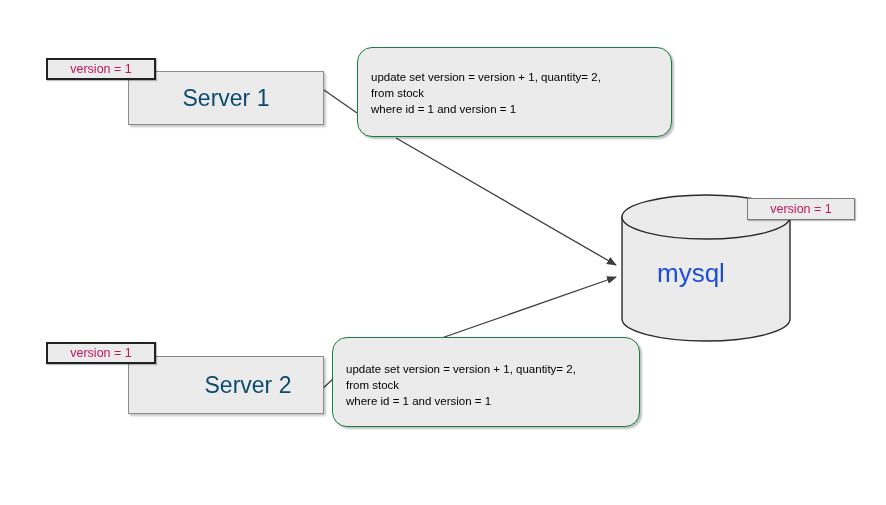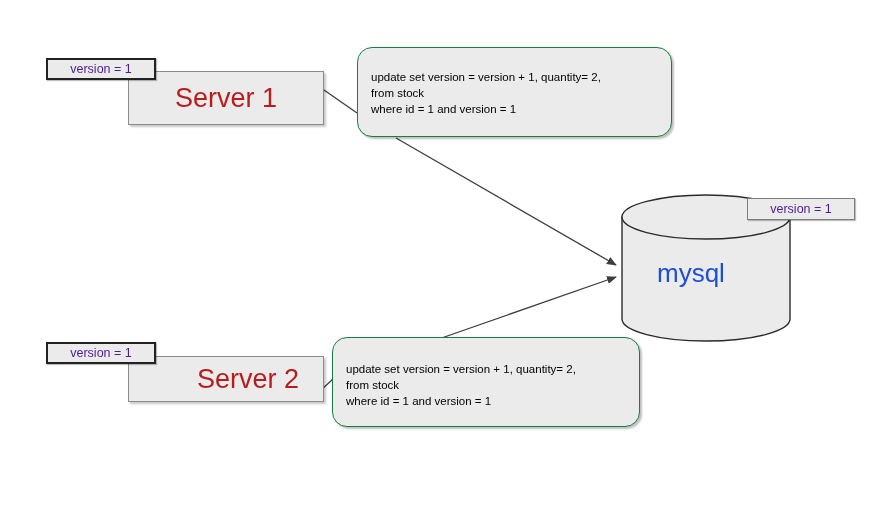--- a/index.html
+++ b/index.html
@@ -23,22 +23,22 @@
     position: absolute;
     box-sizing: border-box;
     background: #ebebeb;
     border: 1px solid #8c8c8c;
     box-shadow: 2px 2px 2px rgba(0,0,0,0.22);
     display: flex;
     align-items: center;
     justify-content: center;
   }
   .server-label {
-    font-size: 27px;
-    color: #b91c1c;
+    font-size: 23px;
+    color: #0c4a6e;
     letter-spacing: 0px;
     line-height: 1;
     white-space: nowrap;
   }
 
   
   .sql-box {
     position: absolute;
     box-sizing: border-box;
     background: #ebebeb;
@@ -56,21 +56,21 @@
 
   
   .version-tag {
     position: absolute;
     box-sizing: border-box;
     background: #ebebeb;
     display: flex;
     align-items: center;
     justify-content: center;
     font-size: 12.5px;
-    color: #4c1d95;
+    color: #be185d;
     white-space: nowrap;
   }
   .version-tag.dark {
     border: 2px solid #222222;
     box-shadow: 1px 1px 1px rgba(0,0,0,0.25);
   }
   .version-tag.grey {
     border: 1px solid #7d7d7d;
     box-shadow: 1px 1px 1px rgba(0,0,0,0.25);
   }
@@ -123,21 +123,21 @@
   <div class="version-tag dark" style="left:46px; top:58px; width:110px; height:22px;">
     <span>version = 1</span>
   </div>
 
   <div class="sql-box" style="left:357px; top:47px; width:315px; height:90px;">
     <div class="sql-text" style="left:13px; top:21px;">update set version = version + 1, quantity= 2,</div>
     <div class="sql-text" style="left:13px; top:37px;">from stock</div>
     <div class="sql-text" style="left:13px; top:53px;">where id = 1 and version = 1</div>
   </div>
 
-  <div class="server-box" style="left:128px; top:356px; width:196px; height:46px;padding-left:44px;">
+  <div class="server-box" style="left:128px; top:356px; width:196px; height:58px;padding-left:44px;">
     <span class="server-label">Server 2</span>
   </div>
   <div class="version-tag dark" style="left:46px; top:342px; width:110px; height:22px;">
     <span>version = 1</span>
   </div>
 
   <div class="sql-box" style="left:332px; top:337px; width:308px; height:90px;">
     <div class="sql-text" style="left:13px; top:23px;">update set version = version + 1, quantity= 2,</div>
     <div class="sql-text" style="left:13px; top:39px;">from stock</div>
     <div class="sql-text" style="left:13px; top:55px;">where id = 1 and version = 1</div>

